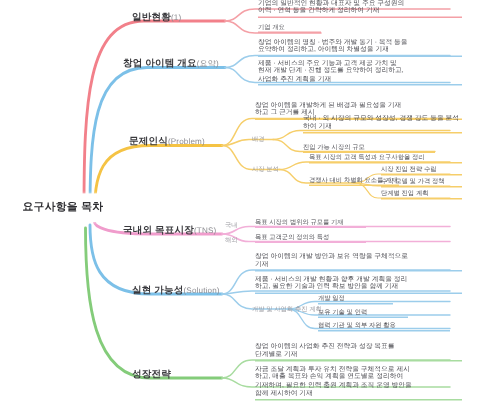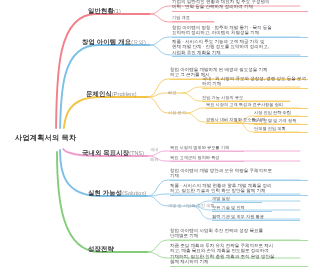--- a/index.html
+++ b/index.html
@@ -98,21 +98,21 @@
       <path d="M192,206 C202,206 200,201 210,201 L300,201" stroke="#9ccdeb" stroke-width=".9"></path>
       <path d="M192,206 C202,206 200,210 210,210 L300,210" stroke="#9ccdeb" stroke-width=".9"></path>
       <path d="M192,206 C202,206 200,219 210,219 L300,219" stroke="#9ccdeb" stroke-width=".9"></path>
 
       <path d="M57,152 C57,200 62,252 100,252 L148,252" stroke="#84cc7a" stroke-width="1.9"></path>
       <path d="M148,252 C158,252 156,240 168,240 L300,240" stroke="#a8dca0" stroke-width="1.0"></path>
       <path d="M148,252 C158,252 156,258 168,258 L300,258" stroke="#a8dca0" stroke-width="1.0"></path>
     </g>
   </svg>
 
-  <div class="root">사업계획서의 목차</div>
+  <div class="root">요구사항을 목차</div>
 
   <div class="btitle" style="left:88px;top:7px;">
     <span>일반현황</span><span class="abbr">(1)</span>
   </div>
 
   <div class="btitle" style="left:82px;top:38px;">
     <span>창업 아이템 개요</span><span class="abbr">(요약)</span>
   </div>
 
   <div class="btitle" style="left:86px;top:90px;">

